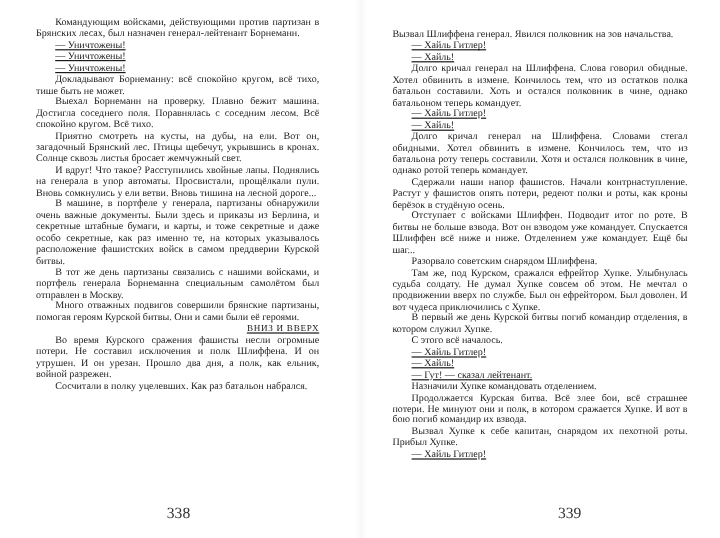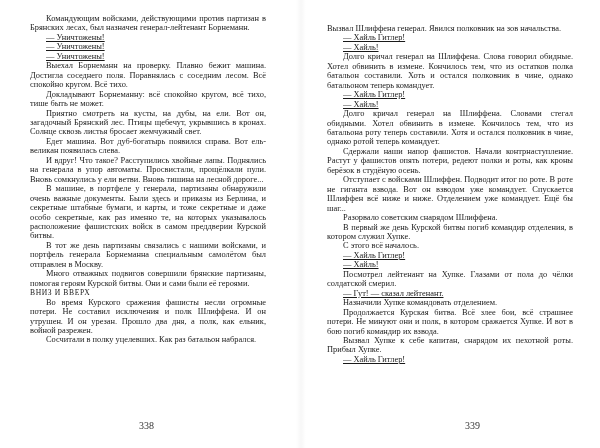--- a/index.html
+++ b/index.html
@@ -15,74 +15,73 @@
     position: absolute; top: 14px;
     font-size: 8.4px; line-height: 9.45px;
     text-align: justify; hyphens: auto;
   }
   .page.left { left: 30px; width: 236px; }
   .page.right { left: 327px; width: 246px; margin-top: 10px; }
   .page p { margin: 0; text-indent: 16px; }
   .page p.noind { text-indent: 0; }
   .page p.dialog { text-indent: 16px; text-align: left; text-decoration: underline; }
   .section-title {
-    text-align: left; font-size: 7.6px; letter-spacing: 0.6px;
-    margin: 16px 0 12px 0; text-indent: 0 !important;
+    text-align: right; font-size: 7.6px; letter-spacing: 0.6px;
+    margin: 16px 0 12px 0; text-indent: 0 !important; text-decoration: underline;
   }
   .pageno {
-    position: absolute; top: 420px; font-size: 10px; color: #333;
+    position: absolute; top: 420px; font-size: 13px; color: #333;
   }
   .pageno.left { left: 139px; }
   .pageno.right { left: 465px; }
   .gutter {
     position: absolute; top: 0; bottom: 0; left: 296px; width: 10px;
     background: linear-gradient(90deg, rgba(0,0,0,0) 0%, rgba(0,0,0,0.03) 50%, rgba(0,0,0,0) 100%);
   }
 </style>
 </head>
 <body>
 
 <div class="spread">
   <div class="gutter"></div>
 
   <div class="page left">
     <p>Командующим войсками, действующими против партизан в Брянских лесах, был назначен генерал-лейтенант Борнеманн.</p>
     <p class="dialog">— Уничтожены!</p>
     <p class="dialog">— Уничтожены!</p>
     <p class="dialog">— Уничтожены!</p>
+    <p>Докладывают Борнеманну: всё спокойно кругом, всё тихо, тише быть не может.</p>
     <p>Выехал Борнеманн на проверку. Плавно бежит машина. Достигла соседнего поля. Поравнялась с соседним лесом. Всё спокойно кругом. Всё тихо.</p>
-    <p>Докладывают Борнеманну: всё спокойно кругом, всё тихо, тише быть не может.</p>
     <p>Приятно смотреть на кусты, на дубы, на ели. Вот он, загадочный Брянский лес. Птицы щебечут, укрывшись в кронах. Солнце сквозь листья бросает жемчужный свет.</p>
-    <p>Едет машина. Вот дуб-богатырь появился справа. Вот ель-великан появилась слева.</p>
     <p>И вдруг! Что такое? Расступились хвойные лапы. Поднялись на генерала в упор автоматы. Просвистали, прощёлкали пули. Вновь сомкнулись у ели ветви. Вновь тишина на лесной дороге...</p>
     <p>В машине, в портфеле у генерала, партизаны обнаружили очень важные документы. Были здесь и приказы из Берлина, и секретные штабные бумаги, и карты, и тоже секретные и даже особо секретные, как раз именно те, на которых указывалось расположение фашистских войск в самом преддверии Курской битвы.</p>
     <p>В тот же день партизаны связались с нашими войсками, и портфель генерала Борнеманна специальным самолётом был отправлен в Москву.</p>
     <p>Много отважных подвигов совершили брянские партизаны, помогая героям Курской битвы. Они и сами были её героями.</p>
     <p class="section-title">ВНИЗ И ВВЕРХ</p>
     <p>Во время Курского сражения фашисты несли огромные потери. Не составил исключения и полк Шлиффена. И он утрушен. И он урезан. Прошло два дня, а полк, как ельник, войной разрежен.</p>
     <p>Сосчитали в полку уцелевших. Как раз батальон набрался.</p>
   </div>
   <div class="pageno left">338</div>
 
   <div class="page right">
     <p class="noind">Вызвал Шлиффена генерал. Явился полковник на зов начальства.</p>
     <p class="dialog">— Хайль Гитлер!</p>
     <p class="dialog">— Хайль!</p>
     <p>Долго кричал генерал на Шлиффена. Слова говорил обидные. Хотел обвинить в измене. Кончилось тем, что из остатков полка батальон составили. Хоть и остался полковник в чине, однако батальоном теперь командует.</p>
     <p class="dialog">— Хайль Гитлер!</p>
     <p class="dialog">— Хайль!</p>
     <p>Долго кричал генерал на Шлиффена. Словами стегал обидными. Хотел обвинить в измене. Кончилось тем, что из батальона роту теперь составили. Хотя и остался полковник в чине, однако ротой теперь командует.</p>
     <p>Сдержали наши напор фашистов. Начали контрнаступление. Растут у фашистов опять потери, редеют полки и роты, как кроны берёзок в студёную осень.</p>
-    <p>Отступает с войсками Шлиффен. Подводит итог по роте. В роте не гиганта взвода. Вот он взводом уже командует. Спускается Шлиффен всё ниже и ниже. Отделением уже командует. Ещё бы шаг...</p>
+    <p>Отступает с войсками Шлиффен. Подводит итог по роте. В битвы не больше взвода. Вот он взводом уже командует. Спускается Шлиффен всё ниже и ниже. Отделением уже командует. Ещё бы шаг...</p>
     <p>Разорвало советским снарядом Шлиффена.</p>
+    <p>Там же, под Курском, сражался ефрейтор Хупке. Улыбнулась судьба солдату. Не думал Хупке совсем об этом. Не мечтал о продвижении вверх по службе. Был он ефрейтором. Был доволен. И вот чудеса приключились с Хупке.</p>
     <p>В первый же день Курской битвы погиб командир отделения, в котором служил Хупке.</p>
     <p>С этого всё началось.</p>
     <p class="dialog">— Хайль Гитлер!</p>
     <p class="dialog">— Хайль!</p>
-    <p>Посмотрел лейтенант на Хупке. Глазами от пола до чёлки солдатской смерил.</p>
     <p class="dialog">— Гут! — сказал лейтенант.</p>
     <p>Назначили Хупке командовать отделением.</p>
     <p>Продолжается Курская битва. Всё злее бои, всё страшнее потери. Не минуют они и полк, в котором сражается Хупке. И вот в бою погиб командир их взвода.</p>
     <p>Вызвал Хупке к себе капитан, снарядом их пехотной роты. Прибыл Хупке.</p>
     <p class="dialog">— Хайль Гитлер!</p>
   </div>
   <div class="pageno right">339</div>
 </div>
 
 </body></html>

